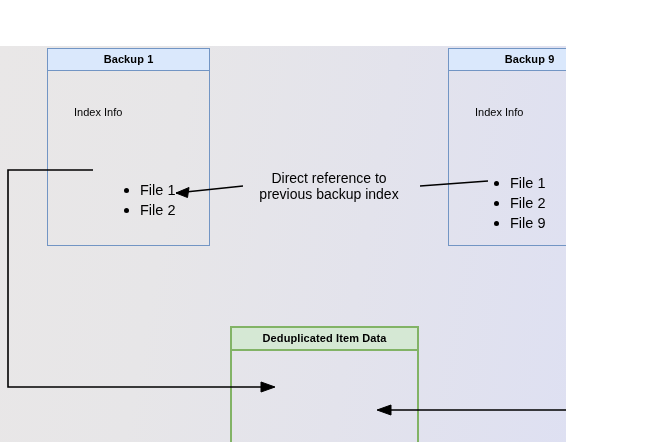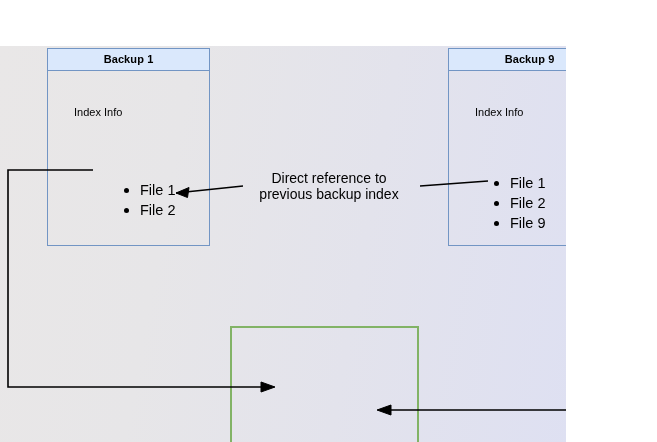--- a/index.html
+++ b/index.html
@@ -144,20 +144,21 @@
       <span class="index-label" style="left:26px; top:35px;">Index Info</span>
       <ul class="file-list" style="left:44px; top:102px;">
         <li>File 1</li>
         <li>File 2</li>
         <li>File 9</li>
       </ul>
     </div>
   </div>
 
   <div class="node green" style="left:230px; top:280px; width:189px; height:157px;">
+    <div class="title">Deduplicated Item Data</div>
   </div>
 
   <div class="caption" style="left:244px; top:124px; width:170px;">Direct reference to
 previous backup index</div>
 
   <svg class="edges" viewBox="0 0 657 442" xmlns="http://www.w3.org/2000/svg">
 
     <g>
       <line x1="488" y1="135" x2="420" y2="140"></line>
       <line x1="243" y1="140" x2="176" y2="147"></line>

